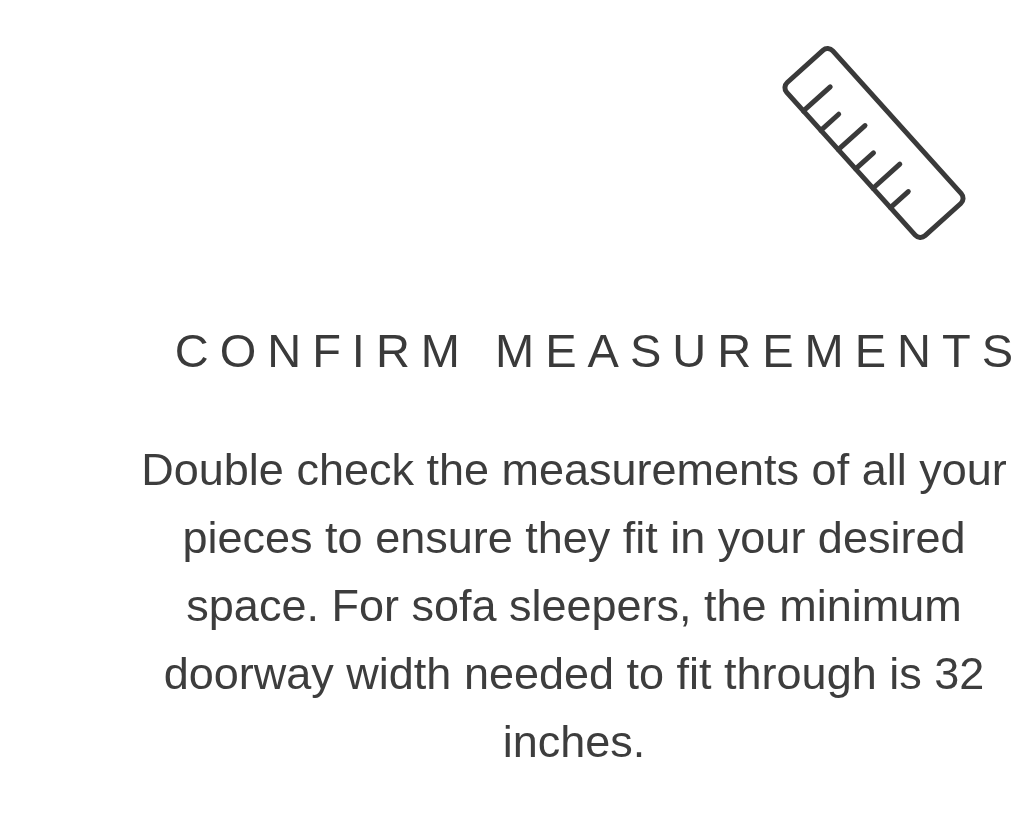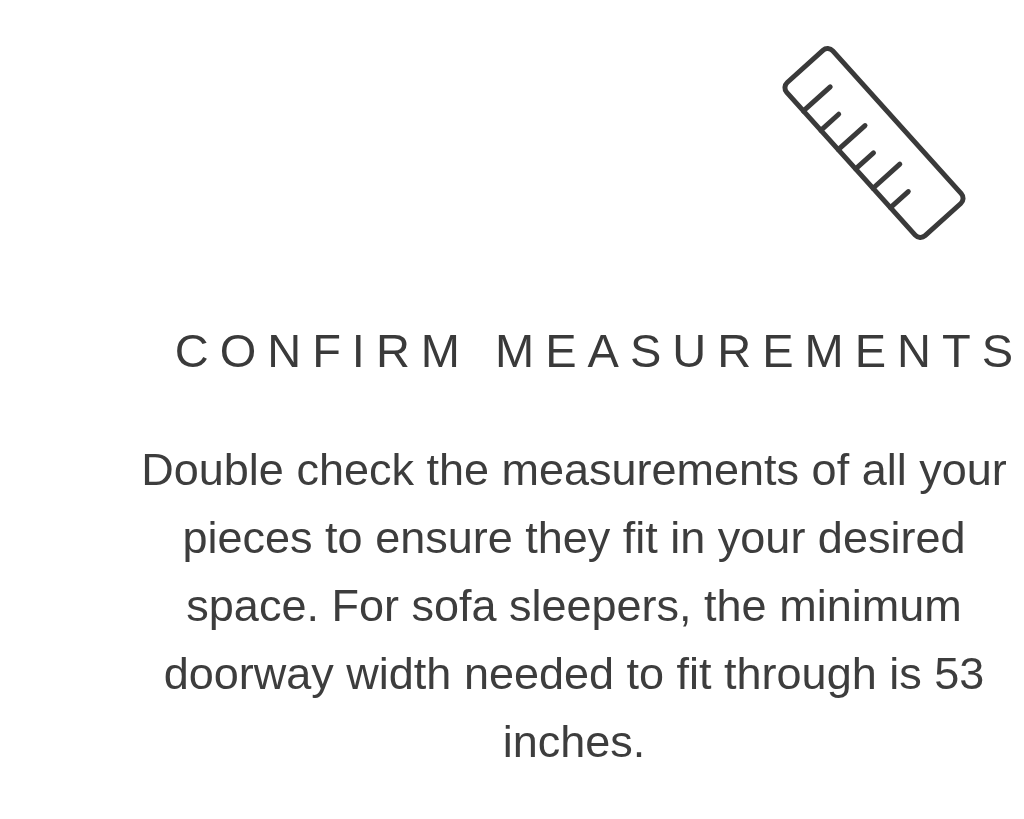--- a/index.html
+++ b/index.html
@@ -71,15 +71,15 @@
         <line x1="84" y1="96" x2="120" y2="96" stroke="#3a3a3a" stroke-width="5" stroke-linecap="round"></line>
         <line x1="84" y1="122" x2="108" y2="122" stroke="#3a3a3a" stroke-width="5" stroke-linecap="round"></line>
         <line x1="84" y1="148" x2="120" y2="148" stroke="#3a3a3a" stroke-width="5" stroke-linecap="round"></line>
         <line x1="84" y1="174" x2="108" y2="174" stroke="#3a3a3a" stroke-width="5" stroke-linecap="round"></line>
       </g>
     </svg>
   </div>
 
   <div class="headline">CONFIRM MEASUREMENTS</div>
 
-  <div class="body-copy">Double check the measurements of all your pieces to ensure they fit in your desired space. For sofa sleepers, the minimum doorway width needed to fit through is 53 inches.</div>
+  <div class="body-copy">Double check the measurements of all your pieces to ensure they fit in your desired space. For sofa sleepers, the minimum doorway width needed to fit through is 32 inches.</div>
 
 </div>
 
 </body></html>

